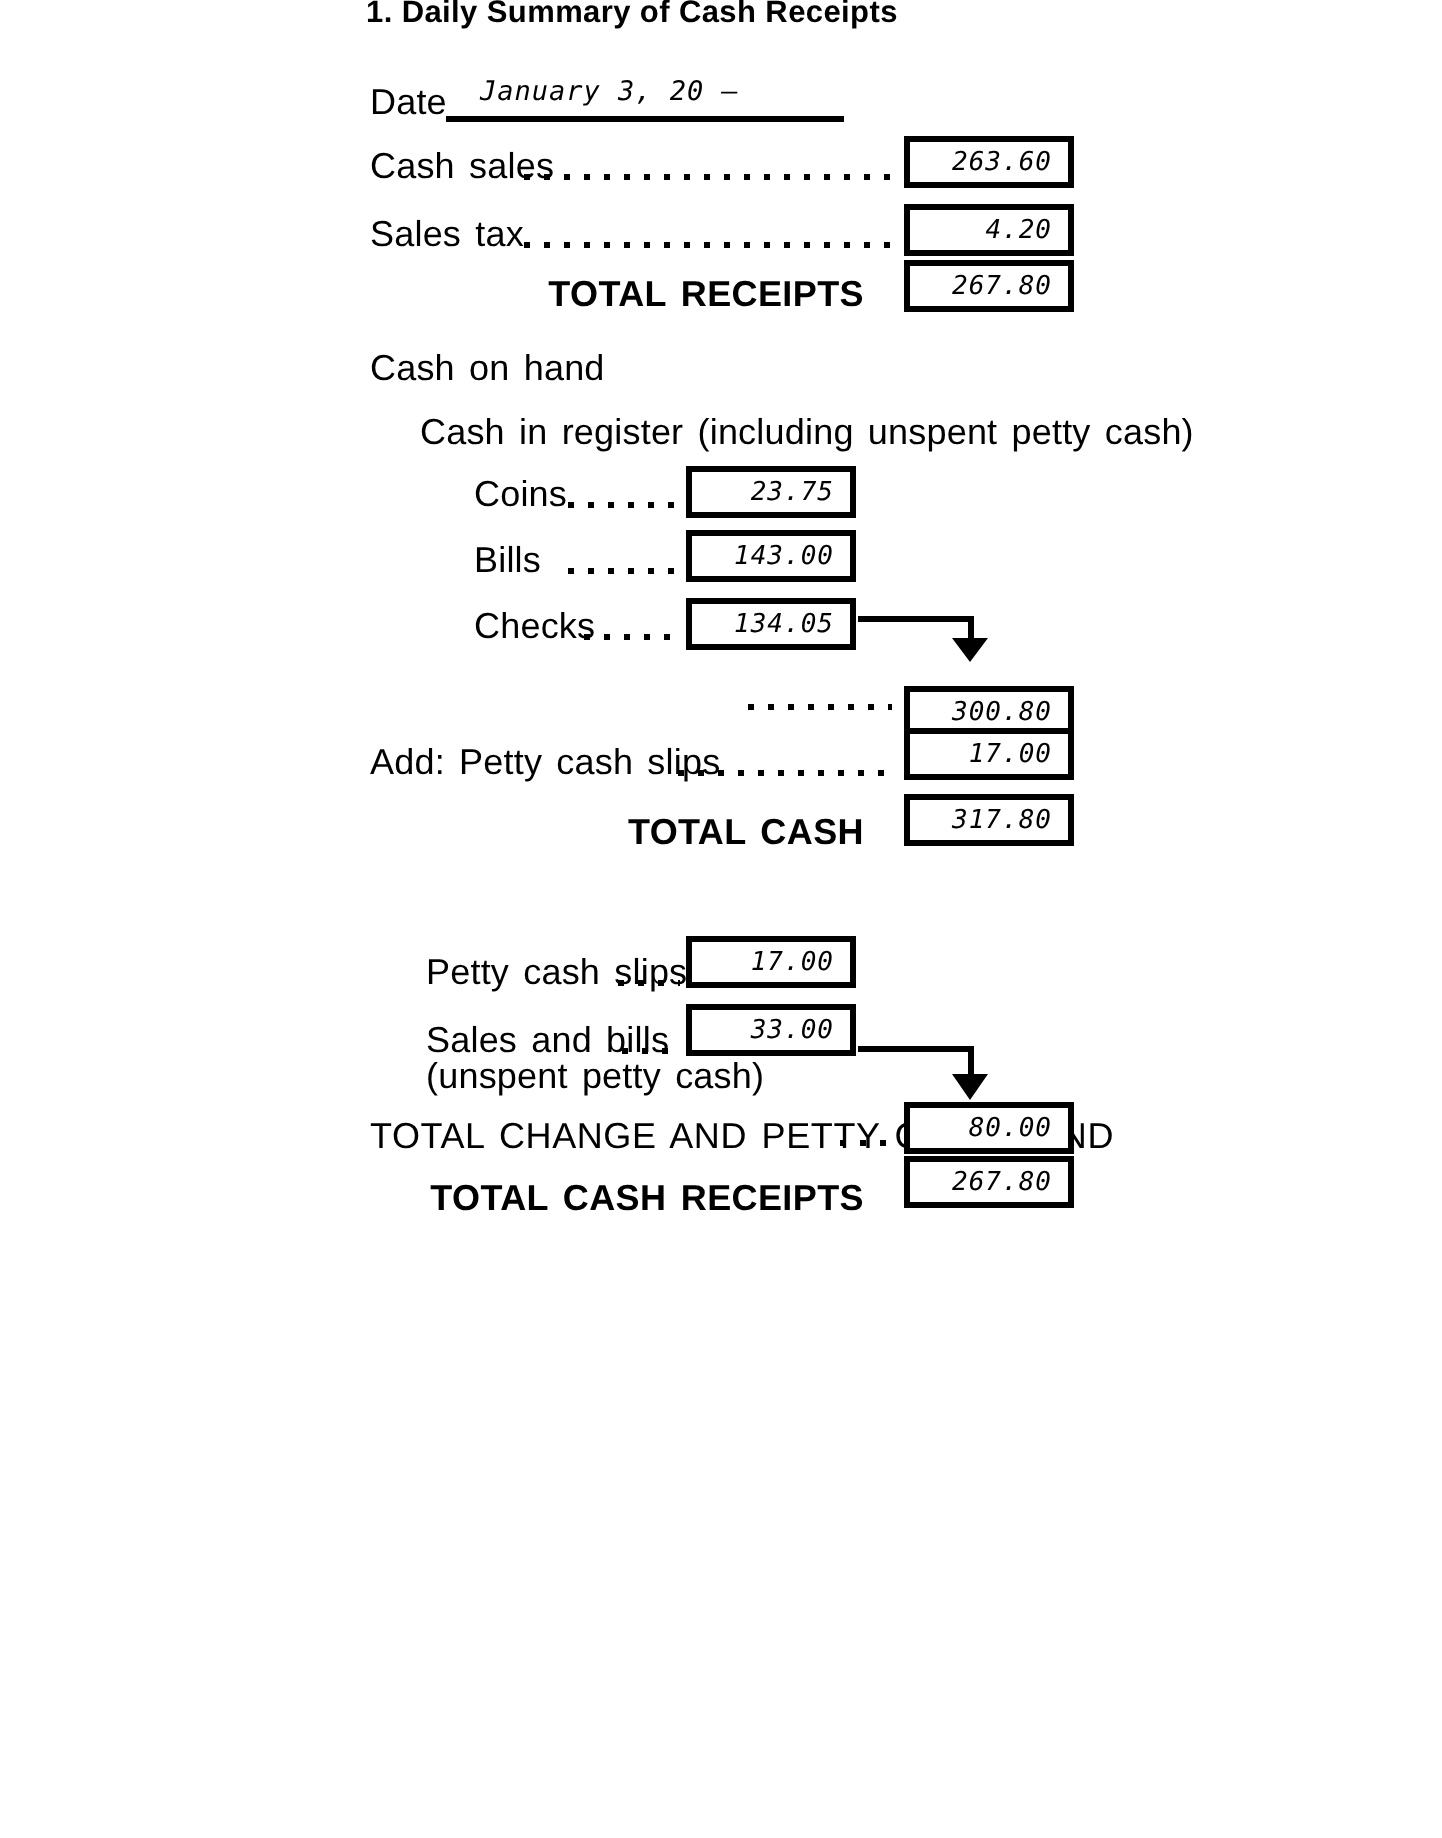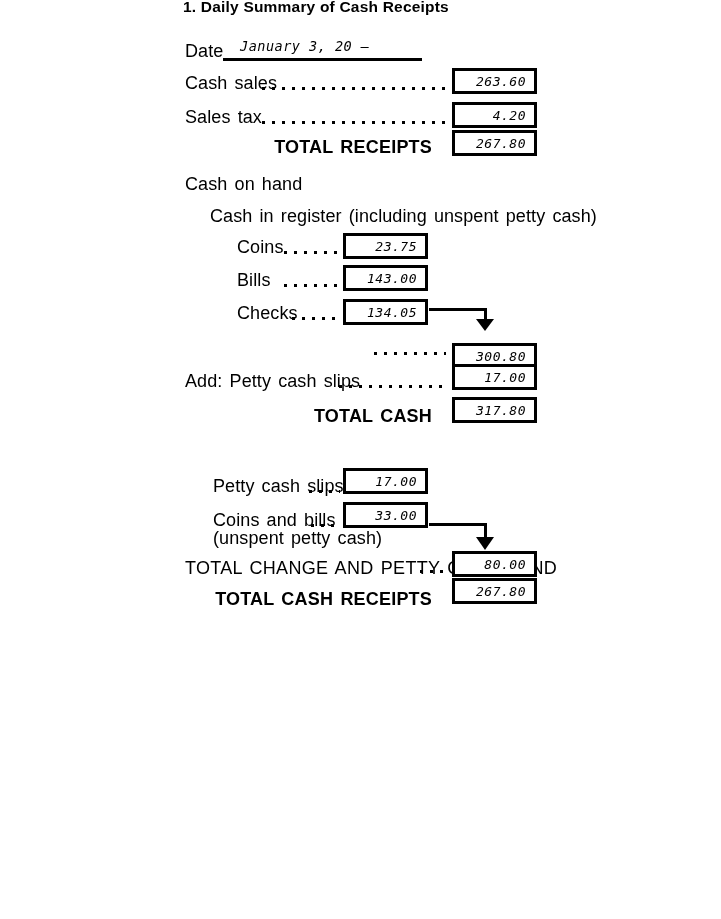--- a/index.html
+++ b/index.html
@@ -147,21 +147,21 @@
     <span class="val">317.80</span>
   </div>
 
 
   <div class="lbl" style="left:213px; top:479px;">Petty cash slips</div>
   <div class="leader" style="left:309px; top:490px; width:31px;"></div>
   <div class="vbox" style="left:343px; top:468px;">
     <span class="val">17.00</span>
   </div>
 
-  <div class="lbl" style="left:213px; top:513px;">Coins and bills</div>
+  <div class="lbl" style="left:213px; top:513px;">Sales and bills</div>
   <div class="leader" style="left:311px; top:524px; width:29px;"></div>
   <div class="lbl" style="left:213px; top:531px;">(unspent petty cash)</div>
   <div class="vbox" style="left:343px; top:502px;">
     <span class="val">33.00</span>
   </div>
 
   <div>
     <div class="bar" style="left:429px; top:523px; width:58px; height:3px;"></div>
     <div class="bar" style="left:484px; top:523px; width:3px; height:15px;"></div>
     <div class="arrowhead" style="left:476px; top:537px; border-top-width:13px;"></div>

